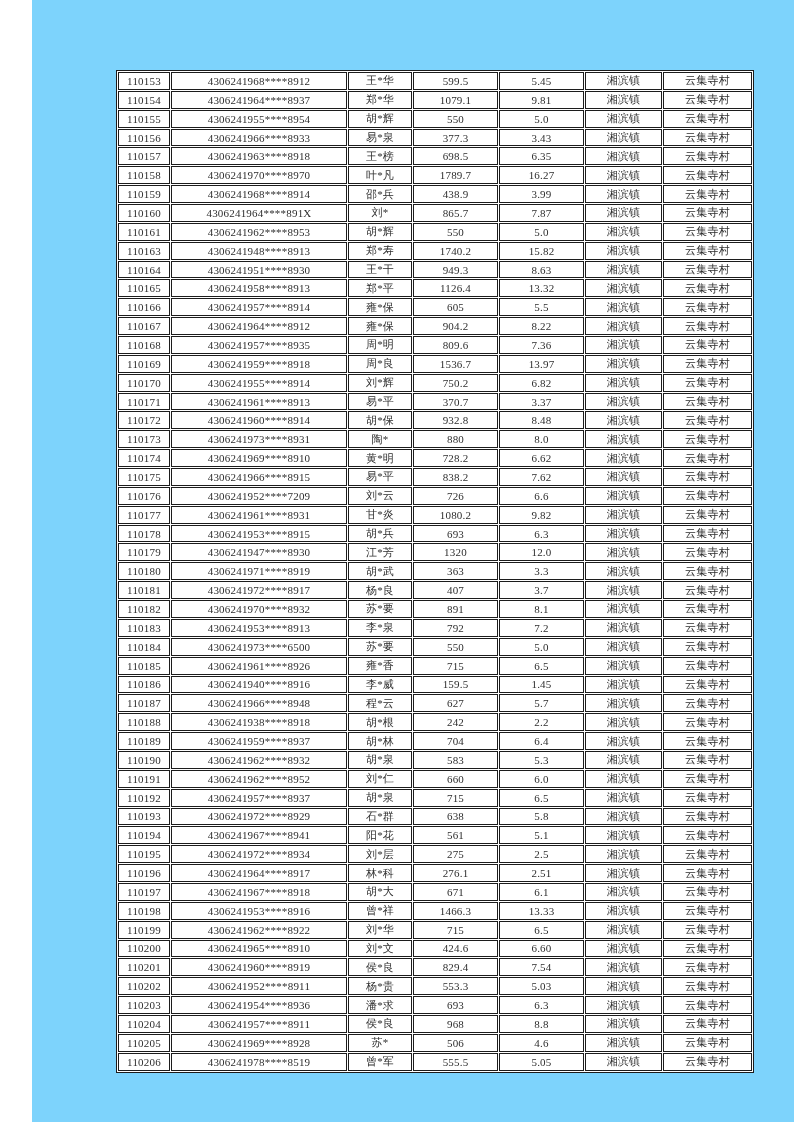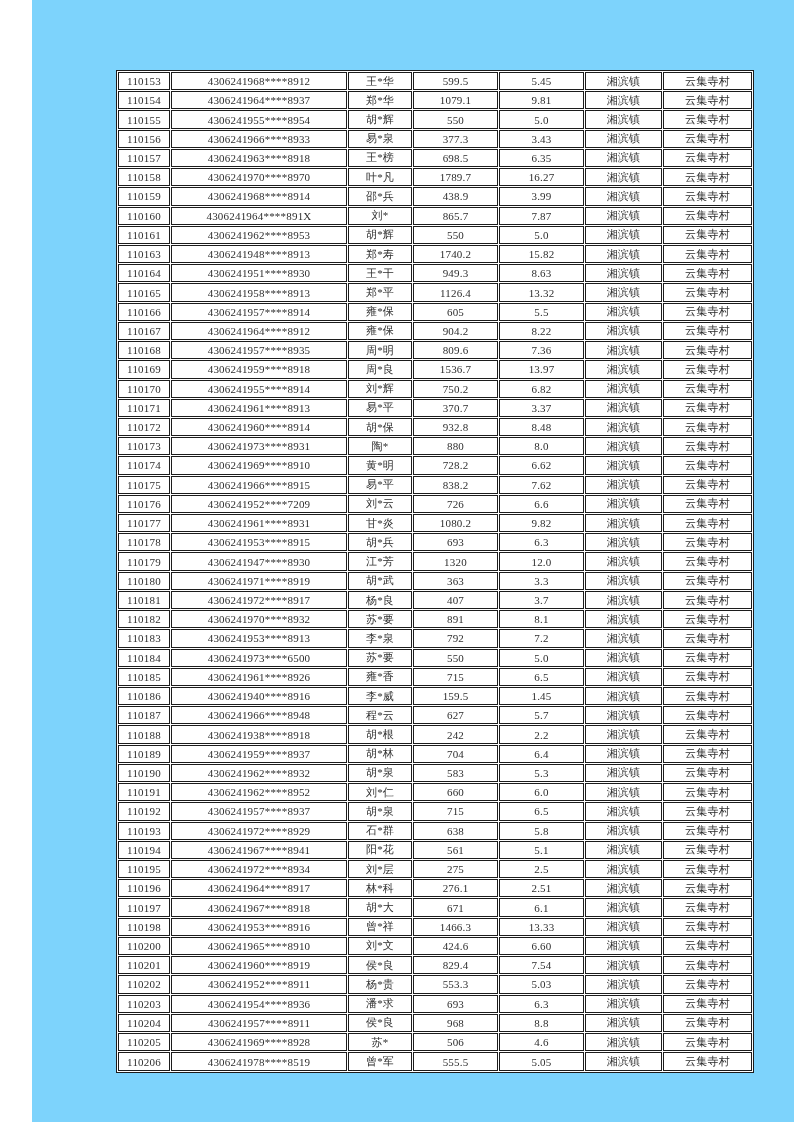--- a/index.html
+++ b/index.html
@@ -455,20 +455,29 @@
         <tr>
           <td class="c-seq">110198</td>
           <td class="c-id">4306241953****8916</td>
           <td class="c-name">曾*祥</td>
           <td class="c-amt">1466.3</td>
           <td class="c-area">13.33</td>
           <td class="c-town">湘滨镇</td>
           <td class="c-village">云集寺村</td>
         </tr>
         <tr>
+          <td class="c-seq">110199</td>
+          <td class="c-id">4306241962****8922</td>
+          <td class="c-name">刘*华</td>
+          <td class="c-amt">715</td>
+          <td class="c-area">6.5</td>
+          <td class="c-town">湘滨镇</td>
+          <td class="c-village">云集寺村</td>
+        </tr>
+        <tr>
           <td class="c-seq">110200</td>
           <td class="c-id">4306241965****8910</td>
           <td class="c-name">刘*文</td>
           <td class="c-amt">424.6</td>
           <td class="c-area">6.60</td>
           <td class="c-town">湘滨镇</td>
           <td class="c-village">云集寺村</td>
         </tr>
         <tr>
           <td class="c-seq">110201</td>

